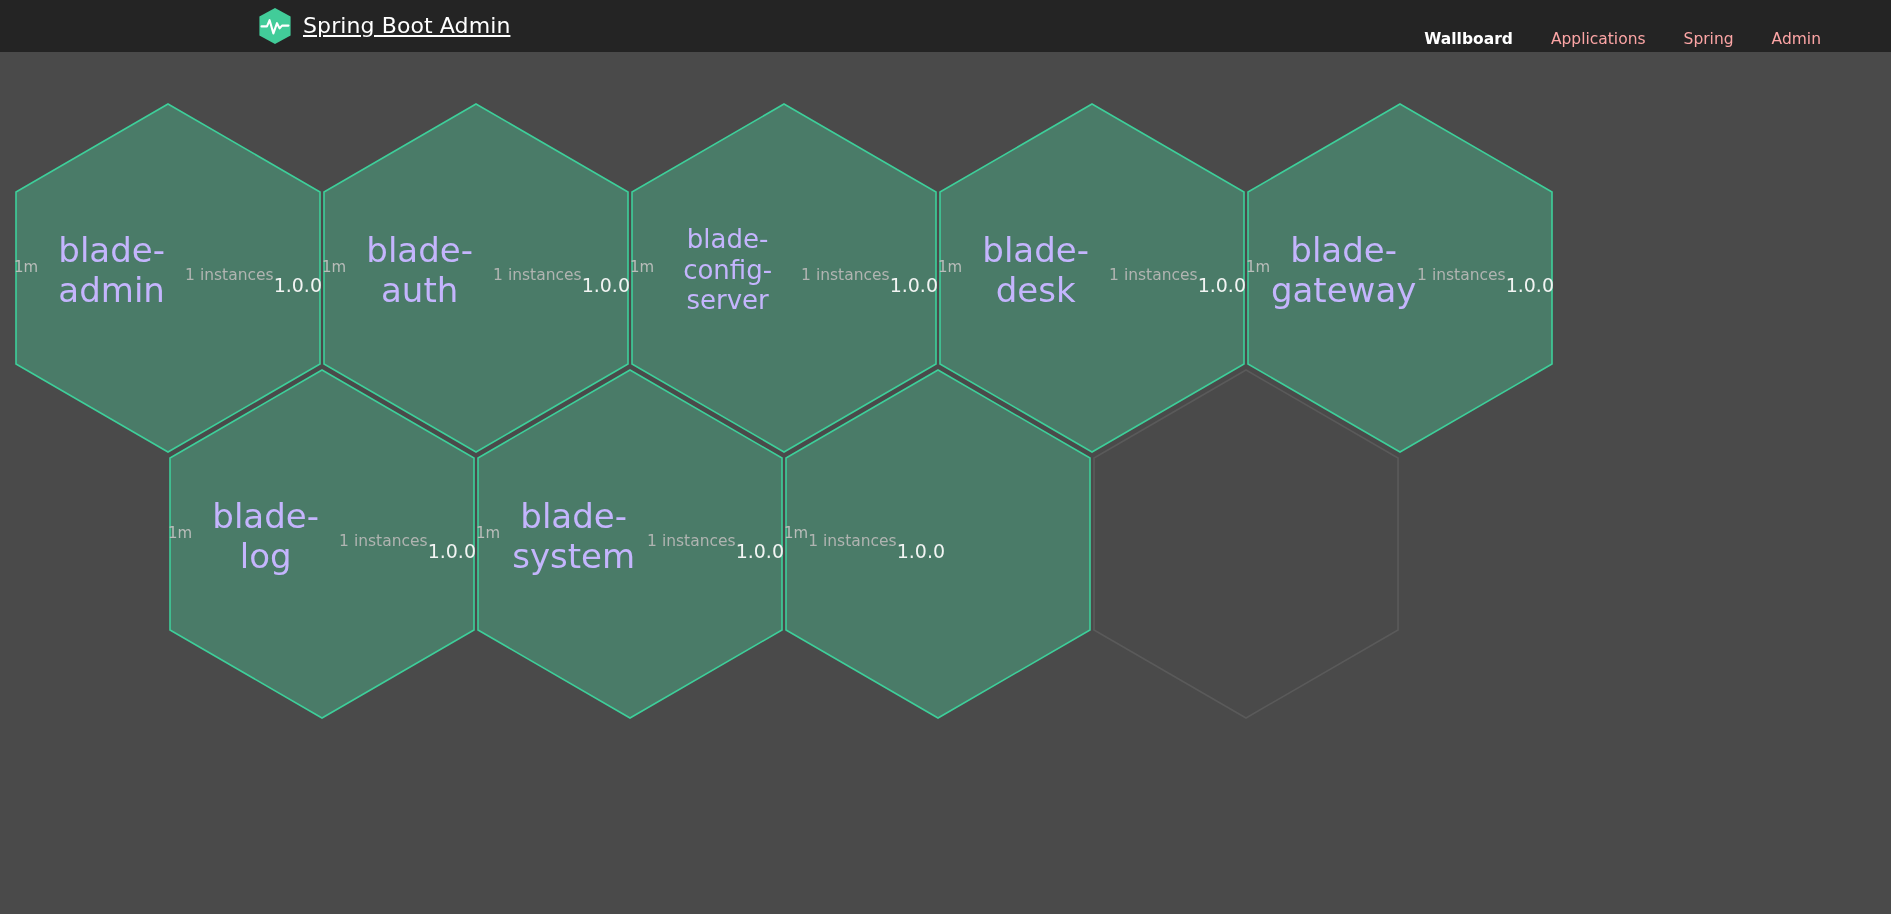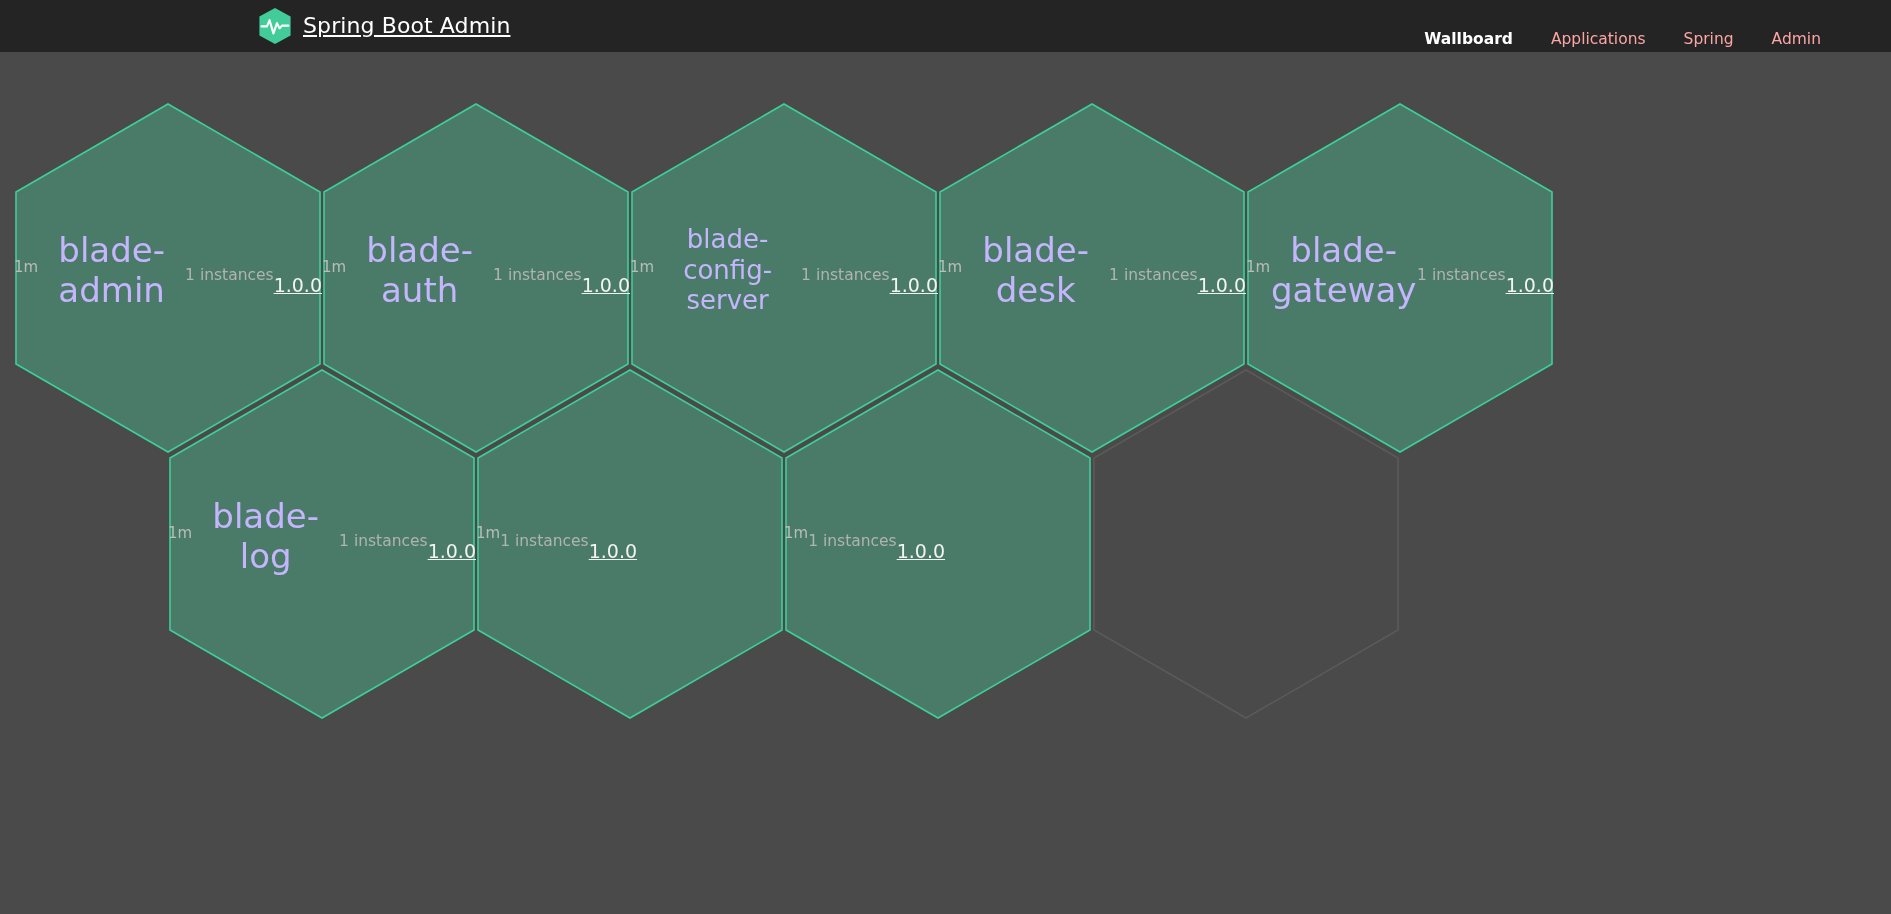--- a/index.html
+++ b/index.html
@@ -89,21 +89,20 @@
     color:#b0b4b1;
     font-size:15.5px;line-height:1.3;
     margin-top:11px;
     white-space:nowrap;
   }
   .hex-version{
     color:#f2f4f3;
     font-size:19px;line-height:1.3;
     margin-top:31px;
     white-space:nowrap;
-    text-decoration:underline;
   }
 
   .hex.is-empty{cursor:default;}
 </style>
 </head>
 <body>
 
 <div id="navbar">
 
   <a id="brand">
@@ -191,20 +190,21 @@
           <div class="hex-instances">1 instances</div>
           <div class="hex-version">1.0.0</div>
         </div>
       </div>
       <div class="hex" style="left: 476px; top: 316px;">
         <svg viewBox="0 0 308 352" xmlns="http://www.w3.org/2000/svg" aria-hidden="true">
           <polygon points="154,2 306,90 306,262 154,350 2,262 2,90" fill="#4a7b68" stroke="#3ecf9a" stroke-width="1.6"></polygon>
         </svg>
         <div class="hex-body">
           <div class="hex-status">1m</div>
+          <div class="hex-name">blade-system</div>
           <div class="hex-instances">1 instances</div>
           <div class="hex-version">1.0.0</div>
         </div>
       </div>
       <div class="hex" style="left: 784px; top: 316px;">
         <svg viewBox="0 0 308 352" xmlns="http://www.w3.org/2000/svg" aria-hidden="true">
           <polygon points="154,2 306,90 306,262 154,350 2,262 2,90" fill="#4a7b68" stroke="#3ecf9a" stroke-width="1.6"></polygon>
         </svg>
         <div class="hex-body">
           <div class="hex-status">1m</div>

